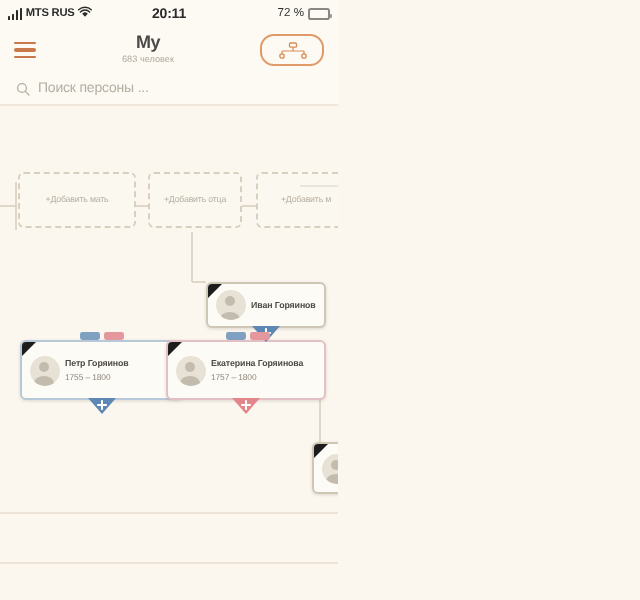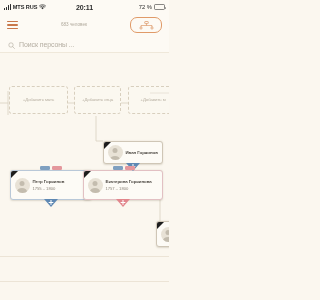--- a/index.html
+++ b/index.html
@@ -407,20 +407,21 @@
   </div>
 
   <div class="navbar">
     <div class="hamburger">
       <span></span>
         <span></span>
         <span></span>
     </div>
 
     <div class="nav-title-wrap">
+      <div class="nav-title">My</div>
       <div class="nav-sub">683 человек</div>
     </div>
 
     <div class="tree-btn">
       <svg width="17" height="9" viewBox="0 0 34 18">
         <rect x="13.5" y="1" width="7" height="4.2" rx="1" fill="none" stroke="#d88b55" stroke-width="1.3"></rect>
         <path d="M17 5.2 V9 M6 9 H28 M6 9 V12 M28 9 V12" stroke="#d88b55" stroke-width="1.2" fill="none"></path>
         <circle cx="6" cy="14" r="2.2" fill="none" stroke="#d88b55" stroke-width="1.3"></circle>
         <circle cx="28" cy="14" r="2.2" fill="none" stroke="#d88b55" stroke-width="1.3"></circle>
       </svg>

